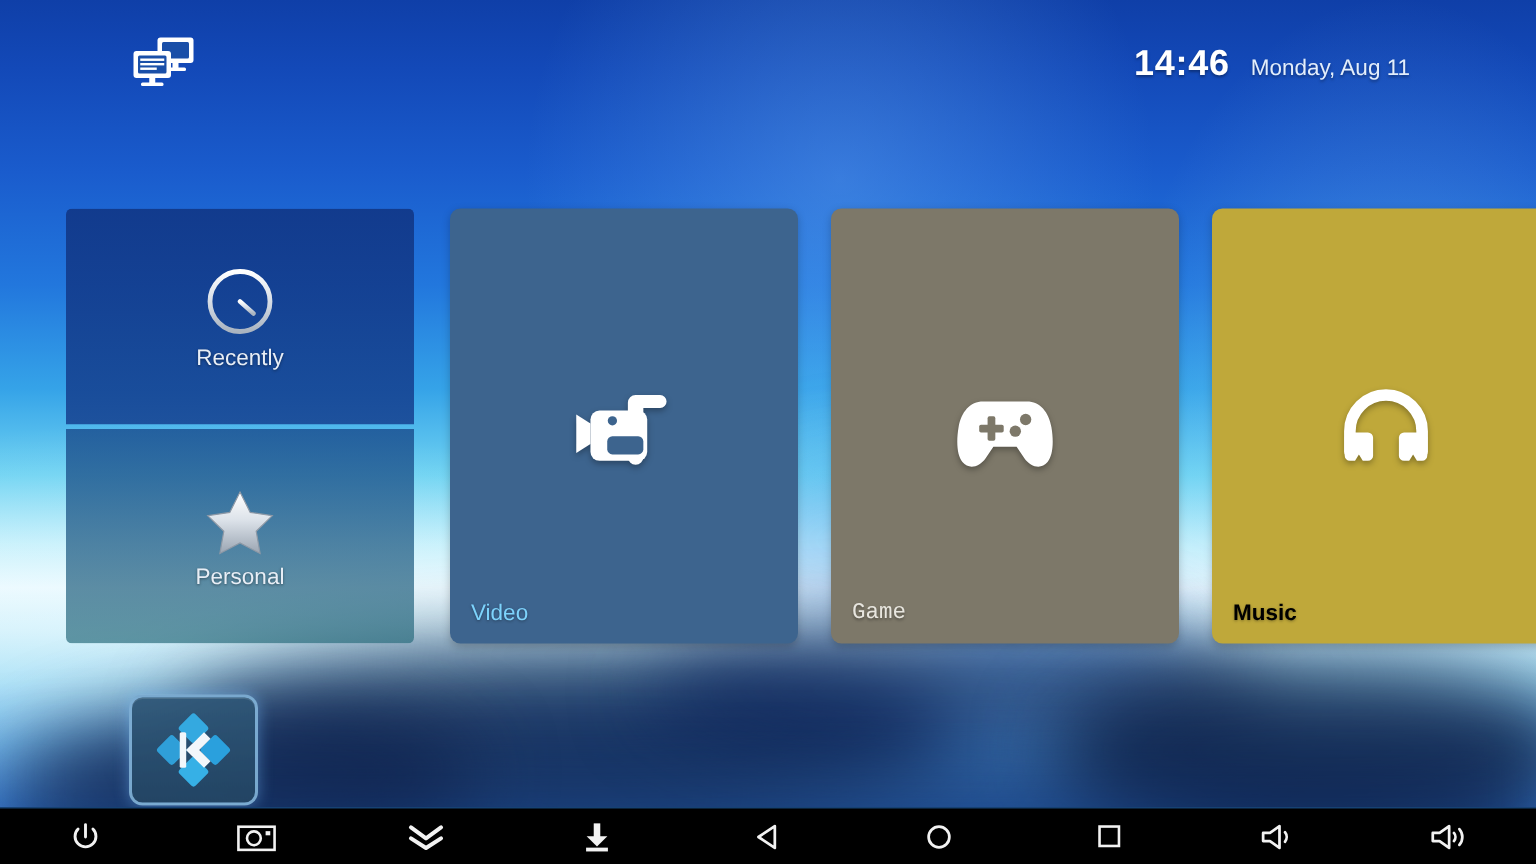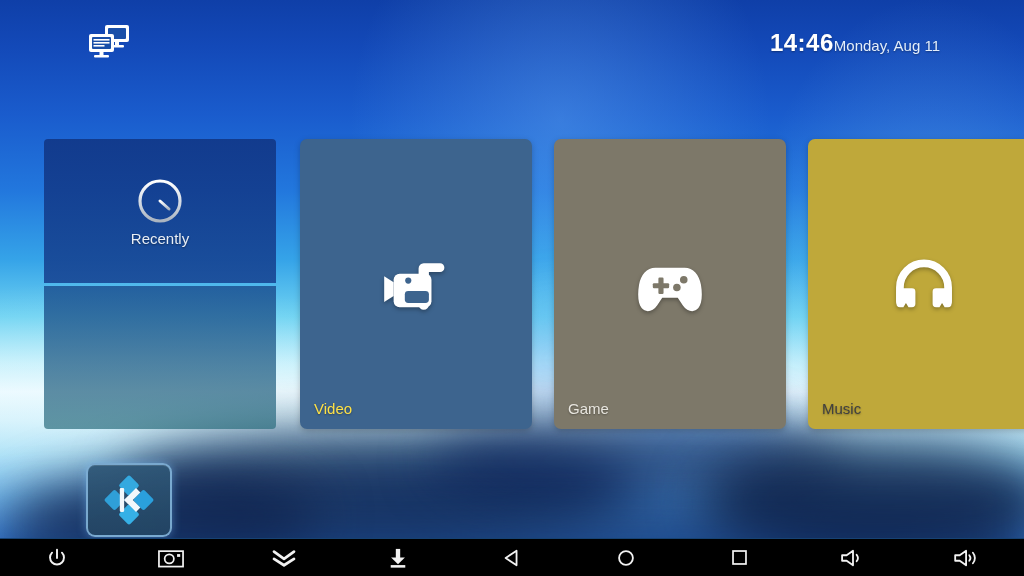--- a/index.html
+++ b/index.html
@@ -60,21 +60,21 @@
   .statusbar {
     position:absolute; left:0; top:0; width:1024px; height:78px;
     z-index:5;
   }
   .cast-icon {
     position:absolute; left:88px; top:24px;
     width:42px; height:34px;
   }
   .clock-wrap {
     position:absolute; right:84px; top:29px;
-    display:flex; align-items:baseline; 
+    display:flex; align-items:baseline; gap:14px;
     text-shadow:0 1px 2px rgba(0,0,0,.35);
   }
   .clock-time {
     color:#ffffff; font-size:24px; font-weight:bold; letter-spacing:.5px;
   }
   .clock-date {
     color:#e3eefb; font-size:15px; font-weight:normal;
   }
 
   
@@ -130,25 +130,25 @@
   .tile-game  { left:554px; background:#7d7869; }
   .tile-music { left:808px; background:#bfa83a; width:232px; }
   .tile-icon-wrap {
     position:absolute; left:0; right:0; top:0; bottom:0;
     display:flex; align-items:center; justify-content:center;
   }
   .tile-icon { width:86px; height:86px; display:block;
     filter:drop-shadow(0 2px 2px rgba(0,0,0,.30)); }
   .tile-label {
     position:absolute; left:14px; bottom:12px;
-    color:#fde047; font-size:15px;
+    color:#7dd3fc; font-size:15px;
     text-shadow:0 1px 2px rgba(0,0,0,.35);
   }
-  .tile-music .tile-label { color:#404040; }
-  .tile-game  .tile-label { color:#e8e6df; }
+  .tile-music .tile-label { color:#000000;font-weight:bold; }
+  .tile-game  .tile-label { color:#e8e6df;font-family:Liberation Mono, monospace; }
 
   
   .dock {
     position:absolute; left:0; top:460px; width:1024px; height:80px;
     z-index:6;
   }
   .app-tile {
     position:absolute; left:86px; top:3px;
     width:86px; height:74px;
     border-radius:9px;
@@ -236,20 +236,35 @@
               <line x1="26" y1="26" x2="26" y2="13.5" stroke="url(#gSilver1)" stroke-width="3" stroke-linecap="round"></line>
               <line x1="26" y1="26" x2="35" y2="34" stroke="url(#gSilver1)" stroke-width="3" stroke-linecap="round"></line>
             </svg>
           </span>
           <span class="si-label">Recently</span>
         </div>
       </div>
 
       <div class="side-item si-2">
         <div class="si-bg"></div>
+        <div class="si-inner">
+          <span>
+            <svg class="si-icon" viewBox="0 0 52 52" xmlns="http://www.w3.org/2000/svg">
+              <defs>
+                <linearGradient id="gSilver2" x1="0" y1="0" x2="0" y2="1">
+                  <stop offset="0%" stop-color="#ffffff"></stop>
+                  <stop offset="45%" stop-color="#dde3ea"></stop>
+                  <stop offset="100%" stop-color="#9aa5b2"></stop>
+                </linearGradient>
+              </defs>
+              <path d="M26 7 L32.8 20.6 L47.5 22.8 L36.8 33.2 L39.4 48 L26 41 L12.6 48 L15.2 33.2 L4.5 22.8 L19.2 20.6 Z" fill="url(#gSilver2)" stroke="#8e99a6" stroke-width="0.8"></path>
+            </svg>
+          </span>
+          <span class="si-label">Personal</span>
+        </div>
       </div>
 
     </div>
 
     <div class="tile tile-video">
       <div class="tile-icon-wrap">
         <span>
           <svg class="tile-icon" viewBox="0 0 100 100" xmlns="http://www.w3.org/2000/svg">
             <g fill="#ffffff">
               <path d="M31 38 h30 a7 7 0 0 1 7 7 v25 a7 7 0 0 1 -7 7 h-30 a7 7 0 0 1 -7 -7 v-25 a7 7 0 0 1 7 -7 z"></path>

